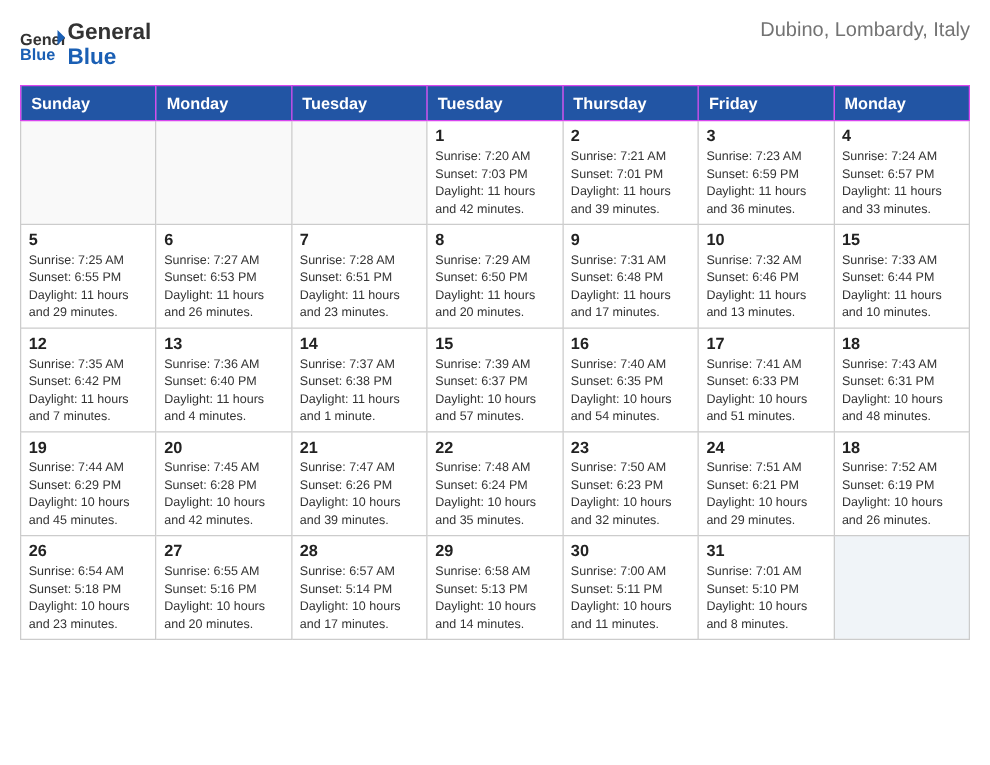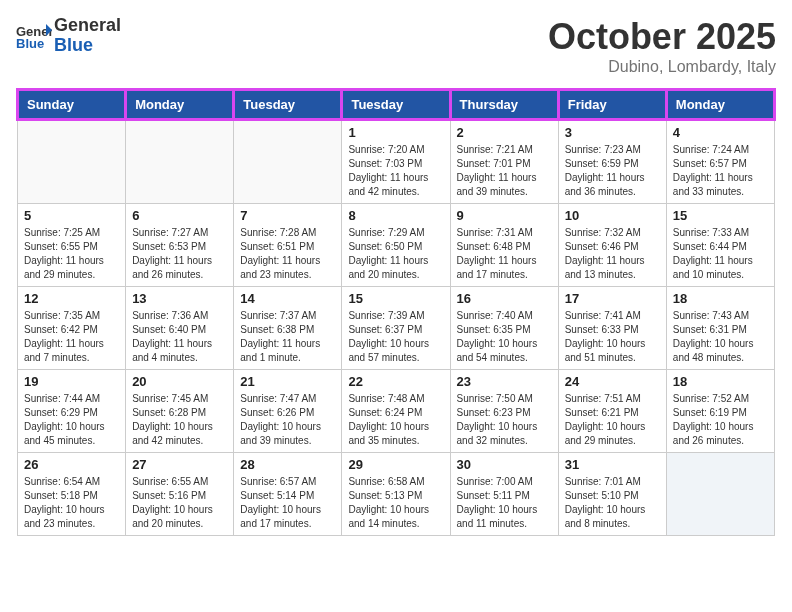--- a/index.html
+++ b/index.html
@@ -42,21 +42,21 @@
       border-collapse: collapse;
       border: 1px solid #ccc;
     }
     .calendar th {
       background-color: #2255a4;
       color: #fff;
       font-size: 13px;
       font-weight: bold;
       text-align: left;
       padding: 6px 8px;
-      border: 3px solid #d946ef;
+      border: 1px solid #d946ef;
     }
     .calendar td {
       vertical-align: top;
       border: 1px solid #ccc;
       padding: 4px 6px;
       width: 108px;
       min-height: 80px;
       font-size: 11px;
       color: #333;
       background: #fff;
@@ -90,21 +90,20 @@
       <polygon points="30,2 36,8 30,14" fill="#1a5fb4"></polygon>
     </svg>
     <div>
       <div style="font-size:18px;font-weight:bold;color:#333;line-height:1.1">
         <span style="color:#333">General</span><br>
         <span style="color:#1a5fb4">Blue</span>
       </div>
     </div>
   </div>
   <div class="title-block">
-    <div class="month-title">October 2025</div>
     <div class="location">Dubino, Lombardy, Italy</div>
   </div>
 </div>
 
 <table class="calendar">
   <thead>
     <tr>
     <th>Sunday</th>
         <th>Monday</th>
         <th>Tuesday</th>

